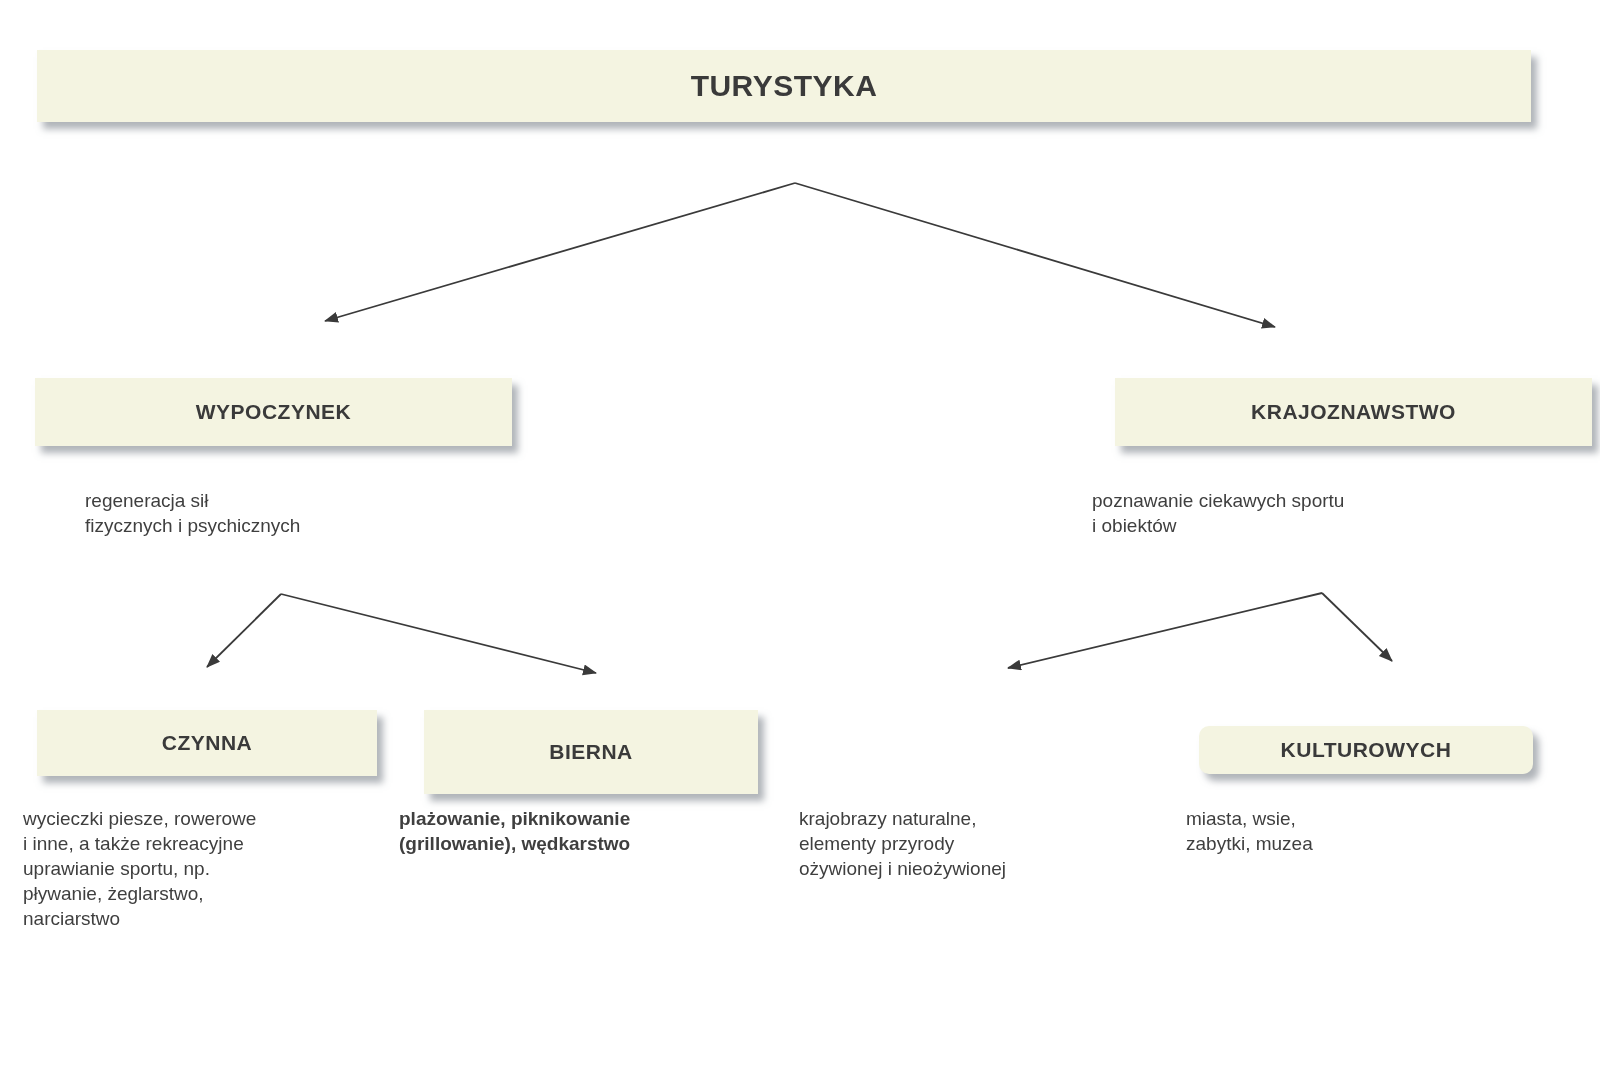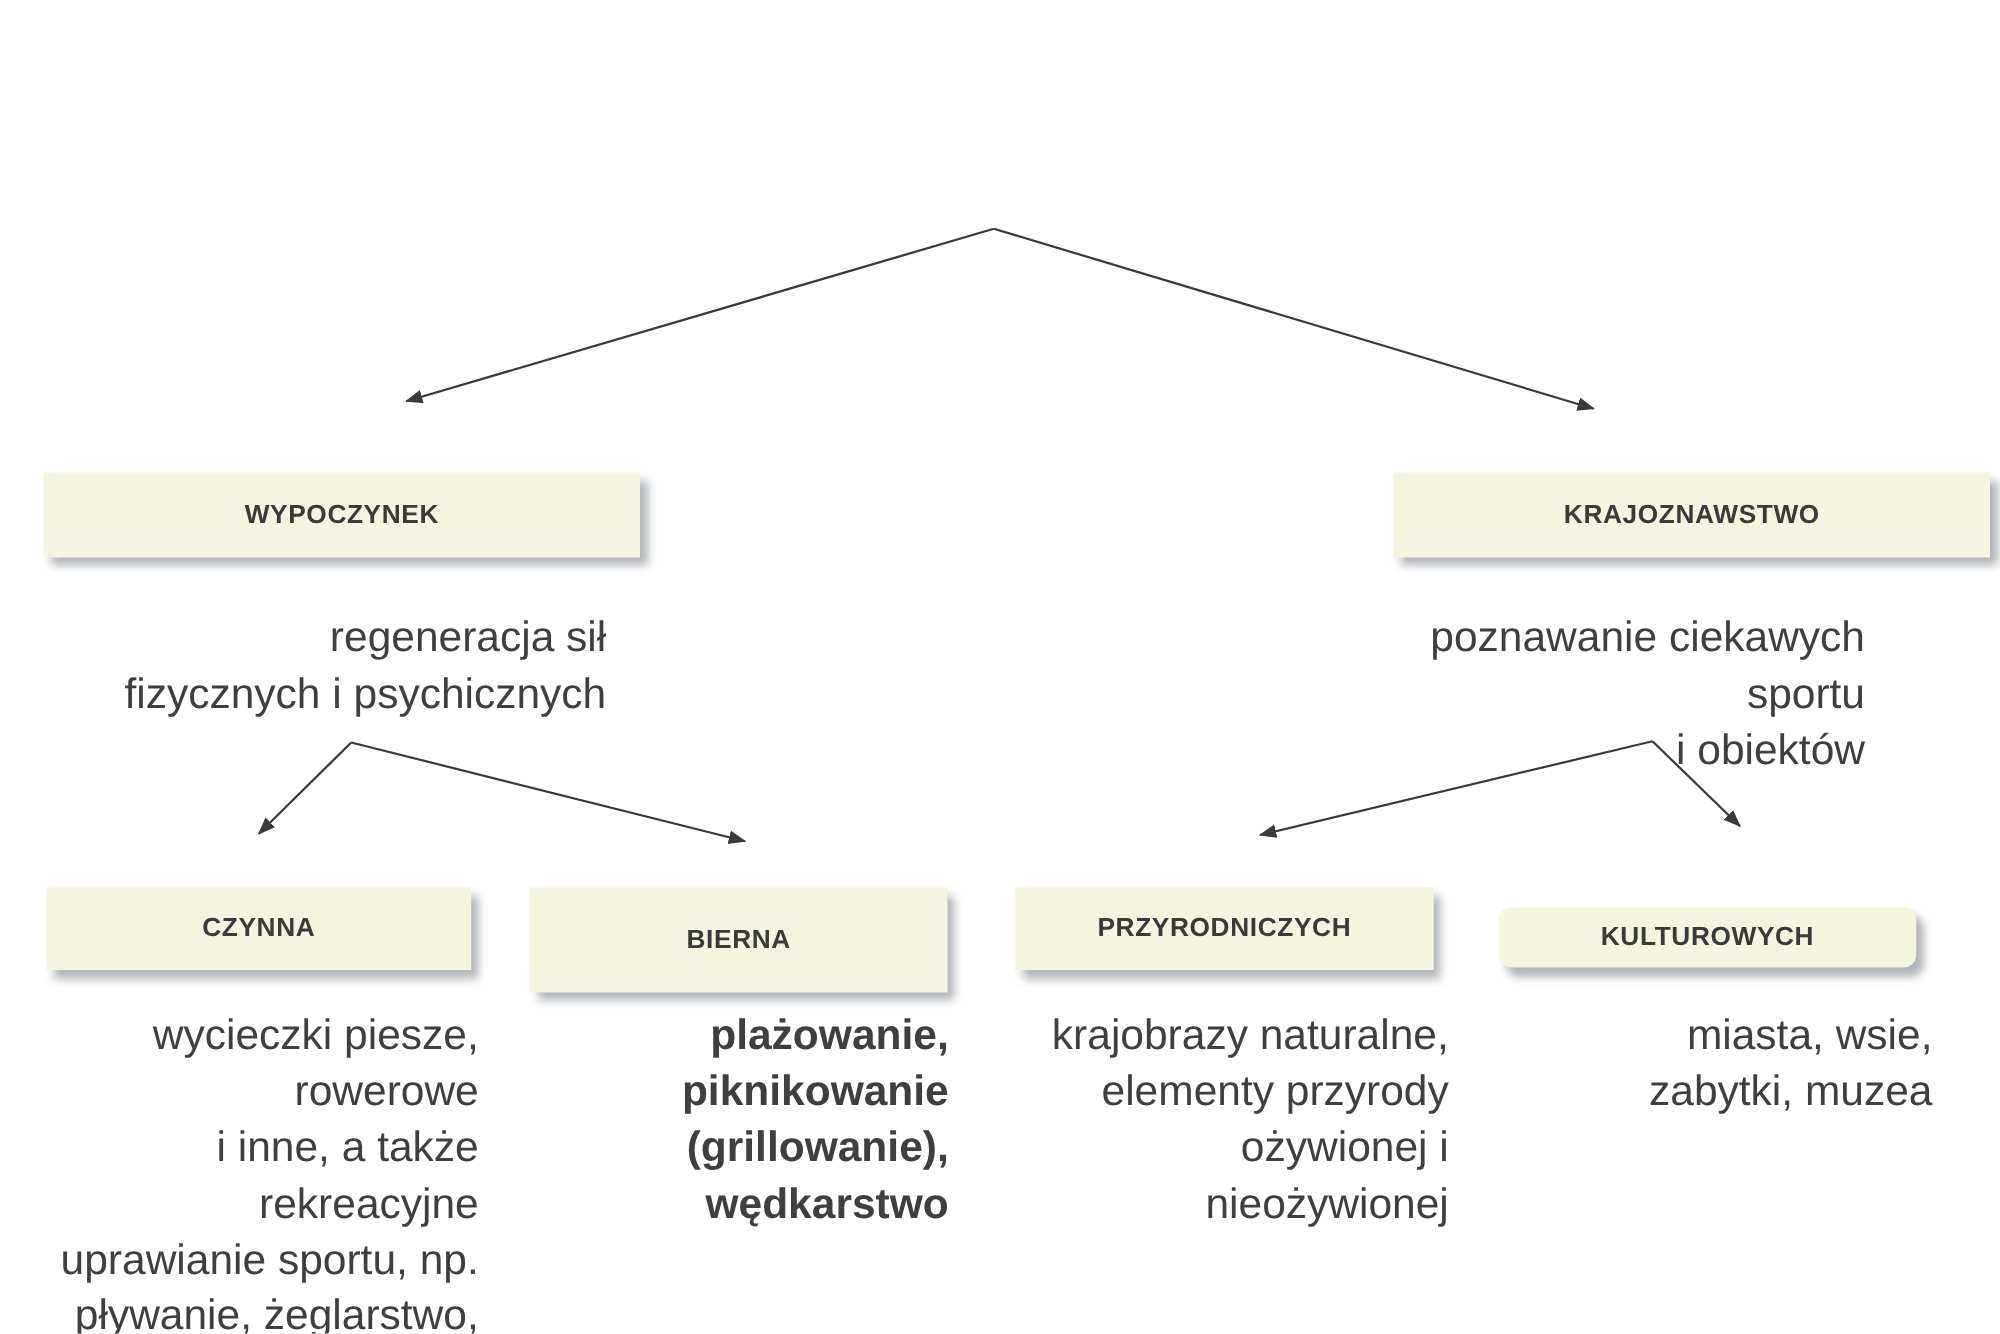--- a/index.html
+++ b/index.html
@@ -41,22 +41,22 @@
     font-size: 21px;
     letter-spacing: 0.5px;
     color: #3a3a3a;
     white-space: nowrap;
   }
   .root-node .node-label {
     font-size: 30px;
   }
   .desc {
     position: absolute;
-    text-align: right;
-    font-size: 34px;
+    text-align: left;
+    font-size: 19px;
     line-height: 1.32;
     color: #3f3f3f;
     white-space: pre-line;
   }
 </style>
 </head>
 <body>
 
 <div class="canvas">
 
@@ -67,20 +67,23 @@
       </marker>
     </defs>
     <path class="arrow-line" marker-end="url(#ah)" d="M795,183 L325,321"></path>
     <path class="arrow-line" marker-end="url(#ah)" d="M795,183 L1275,327"></path>
     <path class="arrow-line" marker-end="url(#ah)" d="M281,594 L207,667"></path>
     <path class="arrow-line" marker-end="url(#ah)" d="M281,594 L596,673"></path>
     <path class="arrow-line" marker-end="url(#ah)" d="M1322,593 L1008,668"></path>
     <path class="arrow-line" marker-end="url(#ah)" d="M1322,593 L1392,661"></path>
   </svg>
 
+  <div class="node root-node" style="left:37px; top:50px; width:1494px; height:72px;">
+    <span class="node-label">TURYSTYKA</span>
+  </div>
 
   <div class="node" style="left:35px; top:378px; width:477px; height:68px;">
     <span class="node-label">WYPOCZYNEK</span>
   </div>
 
   <div class="node" style="left:1115px; top:378px; width:477px; height:68px;">
     <span class="node-label">KRAJOZNAWSTWO</span>
   </div>
 
   <div class="desc" style="left:85px; top:488px; width:400px;">regeneracja sił
@@ -90,23 +93,20 @@
 i obiektów</div>
 
   <div class="node" style="left:37px; top:710px; width:340px; height:66px;">
     <span class="node-label">CZYNNA</span>
   </div>
 
   <div class="node" style="left:424px; top:710px; width:334px; height:84px;">
     <span class="node-label">BIERNA</span>
   </div>
 
-  <div class="node" style="left:812px; top:710px; width:335px; height:66px;">
-    <span class="node-label">PRZYRODNICZYCH</span>
-  </div>
 
   <div class="node" style="left:1199px; top:726px; width:334px; height:48px;border-radius:10px;">
     <span class="node-label">KULTUROWYCH</span>
   </div>
 
   <div class="desc" style="left:23px; top:806px; width:360px;">wycieczki piesze, rowerowe
 i inne, a także rekreacyjne
 uprawianie sportu, np.
 pływanie, żeglarstwo,
 narciarstwo</div>

